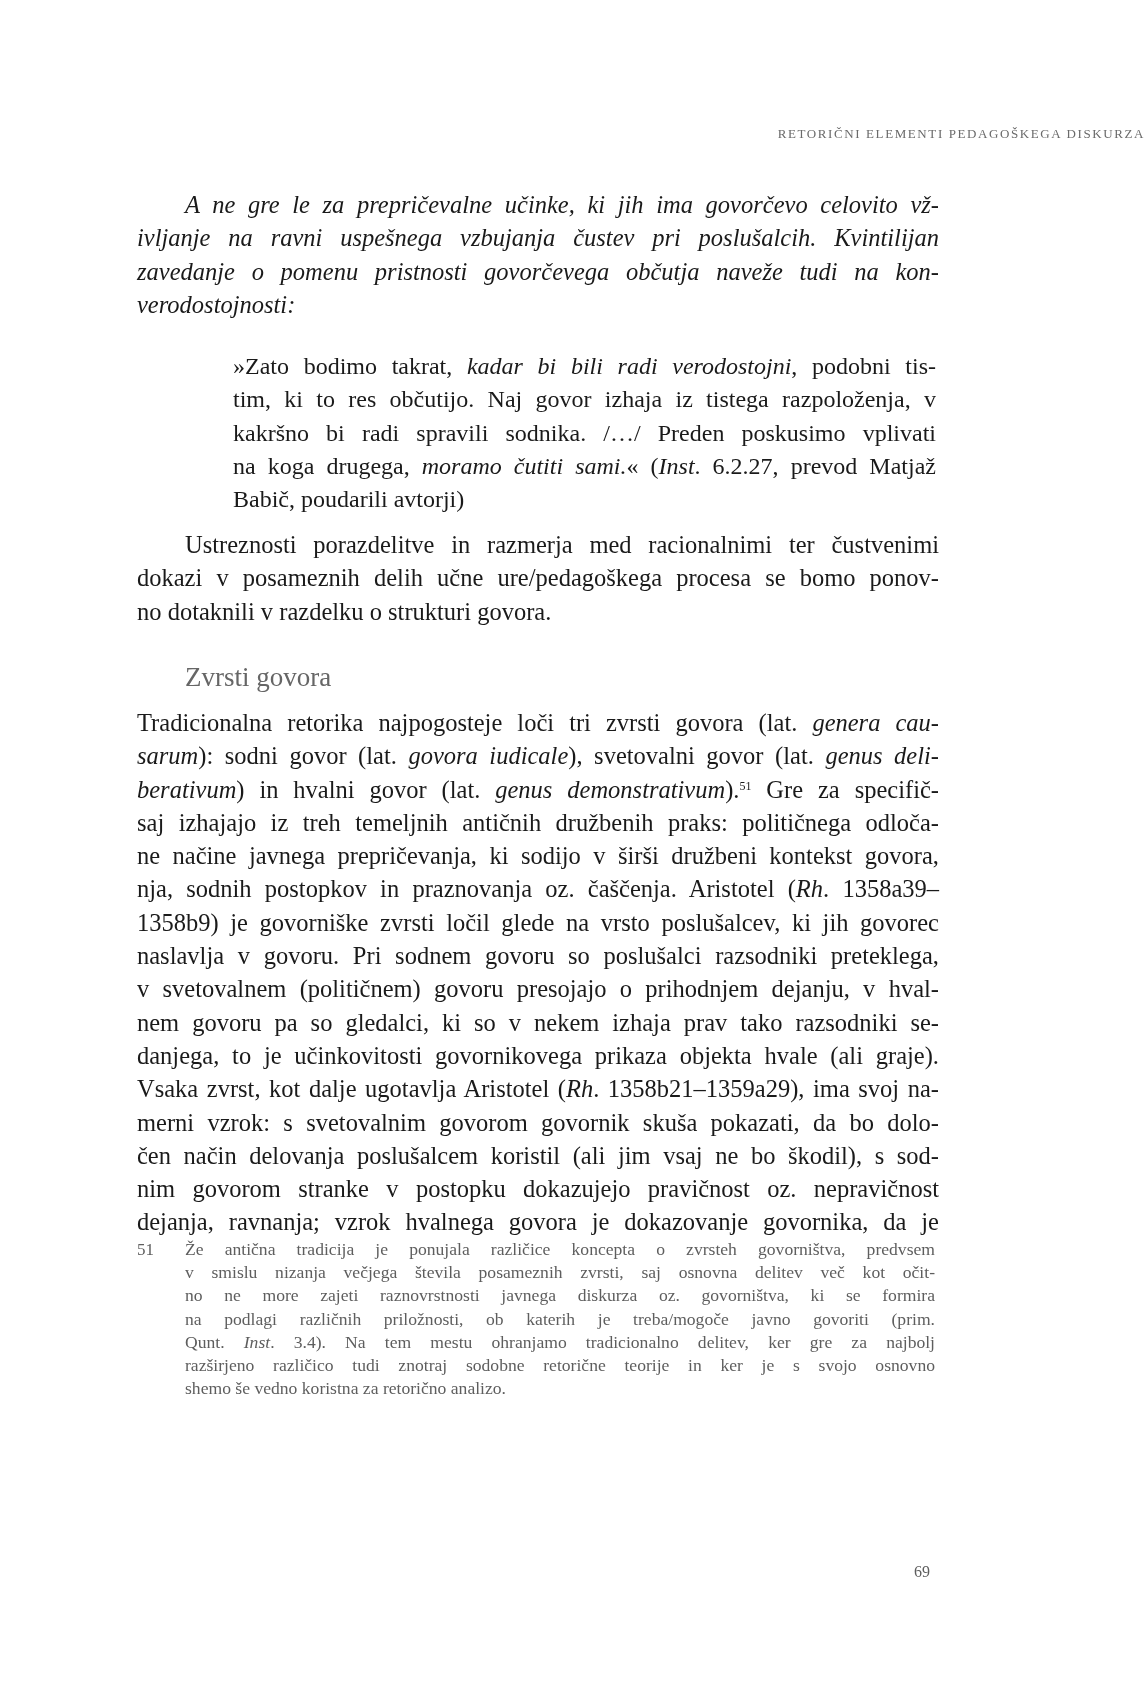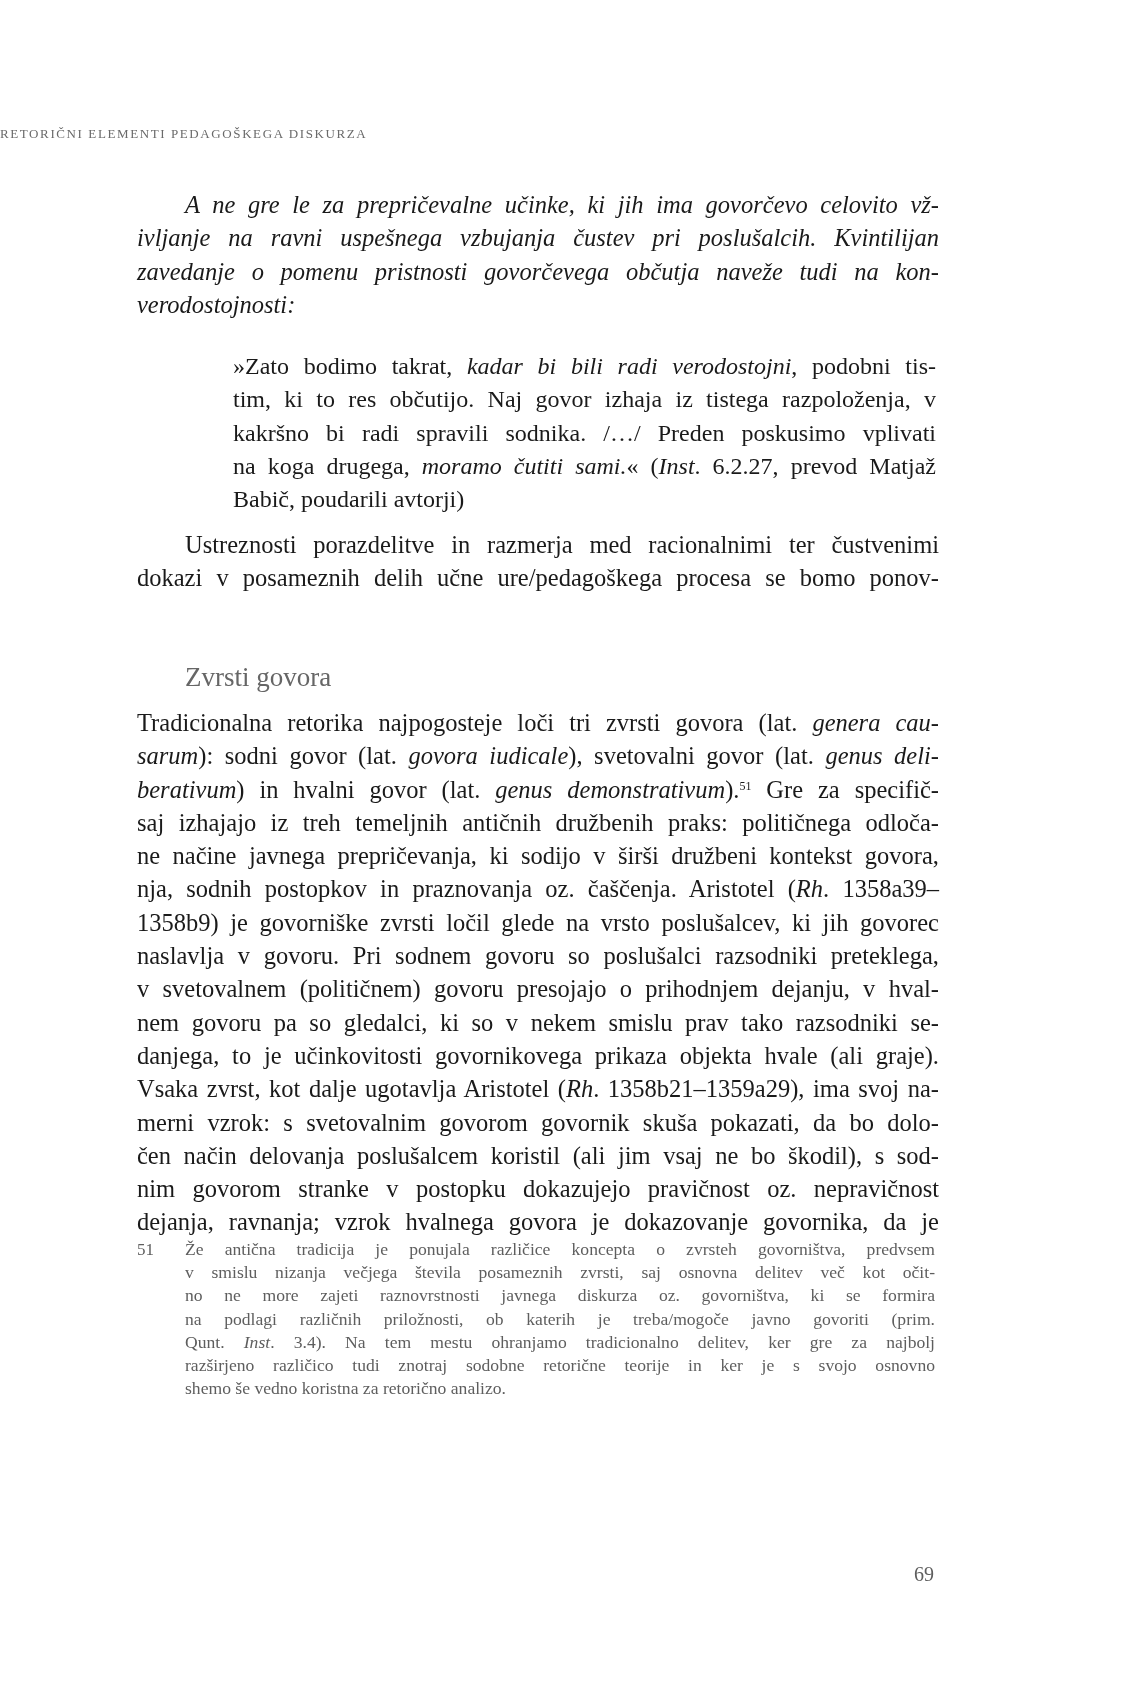--- a/index.html
+++ b/index.html
@@ -1,33 +1,33 @@
 <!DOCTYPE html>
 <html><head>
 <meta charset="utf-8">
 <style>
   html, body { margin: 0; padding: 0; background: #ffffff; }
   body { width: 1145px; height: 1684px; position: relative; overflow: hidden;
          font-family: "Liberation Serif", "DejaVu Serif", serif; color: #1a1a1a; }
   .page { position: absolute; left: 0; top: 0; width: 1145px; height: 1684px; }
-  .running-head { position: absolute; top: 126px; left: 0; width: 1145px; text-align: left;
+  .running-head { position: absolute; top: 126px; left: 0; width: 1145px; text-align: right;
                   font-size: 13px; letter-spacing: 1.6px; color: #6a6a6a; }
   .block { position: absolute; left: 137px; width: 802px; }
   .line { display: block; white-space: nowrap; text-align: justify; text-align-last: justify;
           font-size: 24.5px; height: 33.3px; line-height: 33.3px; }
   .line.last { text-align-last: left; }
   .indent { padding-left: 48px; }
   .quote { left: 185px; width: 703px; margin-left: 48px; }
   .quote .line { font-size: 24px; }
   .heading { position: absolute; left: 185px; top: 662px; font-size: 27px; color: #666666; }
   .fn { position: absolute; left: 137px; width: 802px; top: 1238px; color: #5e5e5e; }
   .fn-num { position: absolute; left: 0; top: 0; font-size: 17px; line-height: 23px; }
   .fn-body { position: absolute; left: 48px; width: 750px; }
   .fn-body .line { font-size: 17.6px; height: 23.2px; line-height: 23.2px; }
-  .page-num { position: absolute; left: 914px; top: 1563px; font-size: 20px; color: #5e5e5e; }
+  .page-num { position: absolute; left: 914px; top: 1563px; font-size: 16px; color: #5e5e5e; }
   sup { font-size: 12px; line-height: 0; vertical-align: 8px; }
 </style>
 </head>
 <body>
 
 <div class="page">
 
   <div class="running-head">RETORIČNI ELEMENTI PEDAGOŠKEGA DISKURZA</div>
 
   <div class="block" style="top:188px;font-style:italic;">
@@ -41,35 +41,36 @@
     <span class="line"><span>»Zato bodimo takrat, </span><i>kadar bi bili radi verodostojni</i><span>, podobni tis-</span></span>
     <span class="line">tim, ki to res občutijo. Naj govor izhaja iz tistega razpoloženja, v</span>
     <span class="line">kakršno bi radi spravili sodnika. /…/ Preden poskusimo vplivati</span>
     <span class="line"><span>na koga drugega, </span><i>moramo čutiti sami.</i><span>« (</span><i>Inst</i><span>. 6.2.27, prevod Matjaž</span></span>
     <span class="line last">Babič, poudarili avtorji)</span>
   </div>
 
   <div class="block" style="top:528px;">
     <span class="line indent">Ustreznosti porazdelitve in razmerja med racionalnimi ter čustvenimi</span>
     <span class="line">dokazi v posameznih delih učne ure/pedagoškega procesa se bomo ponov-</span>
+    <span class="line last">no dotaknili v razdelku o strukturi govora.</span>
   </div>
 
   <div class="heading">Zvrsti govora</div>
 
   <div class="block" style="top:706px;">
     <span class="line"><span>Tradicionalna retorika najpogosteje loči tri zvrsti govora (lat. </span><i>genera cau-</i></span>
     <span class="line"><i>sarum</i><span>): sodni govor (lat. </span><i>govora iudicale</i><span>), svetovalni govor (lat. </span><i>genus deli-</i></span>
     <span class="line"><i>berativum</i><span>) in hvalni govor (lat. </span><i>genus demonstrativum</i><span>).</span><sup>51</sup><span> Gre za specifič-</span></span>
     <span class="line">saj izhajajo iz treh temeljnih antičnih družbenih praks: političnega odloča-</span>
     <span class="line">ne načine javnega prepričevanja, ki sodijo v širši družbeni kontekst govora,</span>
     <span class="line"><span>nja, sodnih postopkov in praznovanja oz. čaščenja. Aristotel (</span><i>Rh</i><span>. 1358a39–</span></span>
     <span class="line">1358b9) je govorniške zvrsti ločil glede na vrsto poslušalcev, ki jih govorec</span>
     <span class="line">naslavlja v govoru. Pri sodnem govoru so poslušalci razsodniki preteklega,</span>
     <span class="line">v svetovalnem (političnem) govoru presojajo o prihodnjem dejanju, v hval-</span>
-    <span class="line">nem govoru pa so gledalci, ki so v nekem smislu prav tako razsodniki se-</span>
+    <span class="line">nem govoru pa so gledalci, ki so v nekem izhaja prav tako razsodniki se-</span>
     <span class="line">danjega, to je učinkovitosti govornikovega prikaza objekta hvale (ali graje).</span>
     <span class="line"><span>Vsaka zvrst, kot dalje ugotavlja Aristotel (</span><i>Rh</i><span>. 1358b21–1359a29), ima svoj na-</span></span>
     <span class="line">merni vzrok: s svetovalnim govorom govornik skuša pokazati, da bo dolo-</span>
     <span class="line">čen način delovanja poslušalcem koristil (ali jim vsaj ne bo škodil), s sod-</span>
     <span class="line">nim govorom stranke v postopku dokazujejo pravičnost oz. nepravičnost</span>
     <span class="line">dejanja, ravnanja; vzrok hvalnega govora je dokazovanje govornika, da je</span>
   </div>
 
   <div class="fn">
     <span class="fn-num">51</span>

